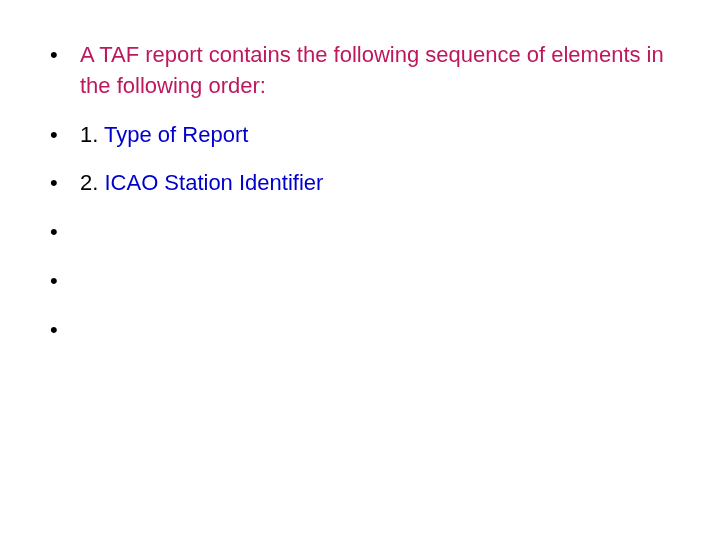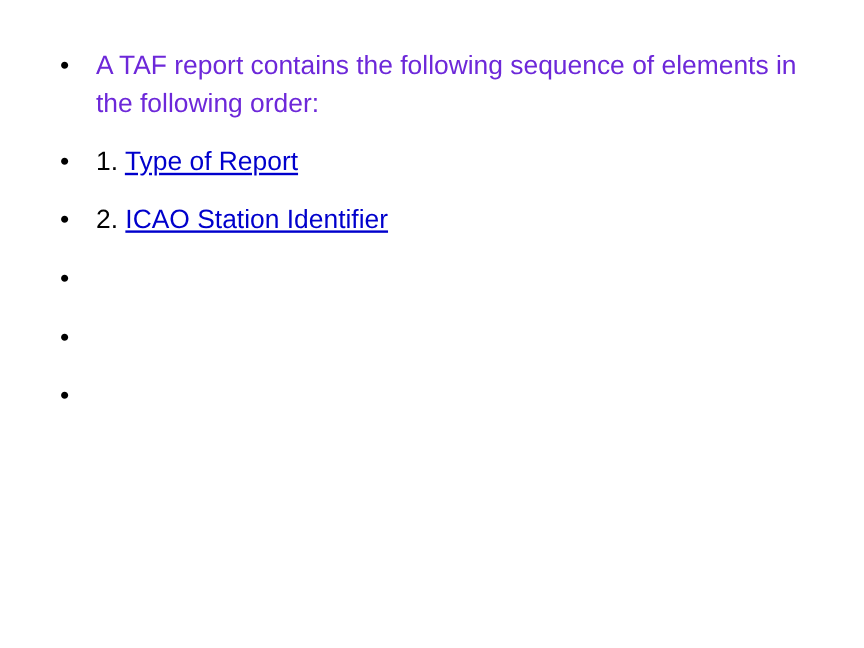--- a/index.html
+++ b/index.html
@@ -39,27 +39,26 @@
       color: #000000;
     }
 
     .item-text {
       font-size: 22px;
       color: #000000;
     }
 
     .item-text.intro {
       font-size: 22px;
-      color: #6d28d9;
+      color: #be185d;
       line-height: 1.4;
     }
 
     a.link-style {
       color: #0000cc;
-      text-decoration: underline;
       font-size: 22px;
       cursor: pointer;
     }
   </style>
 </head>
 <body>
 
 <div class="content">
 
   <div class="list-item">

